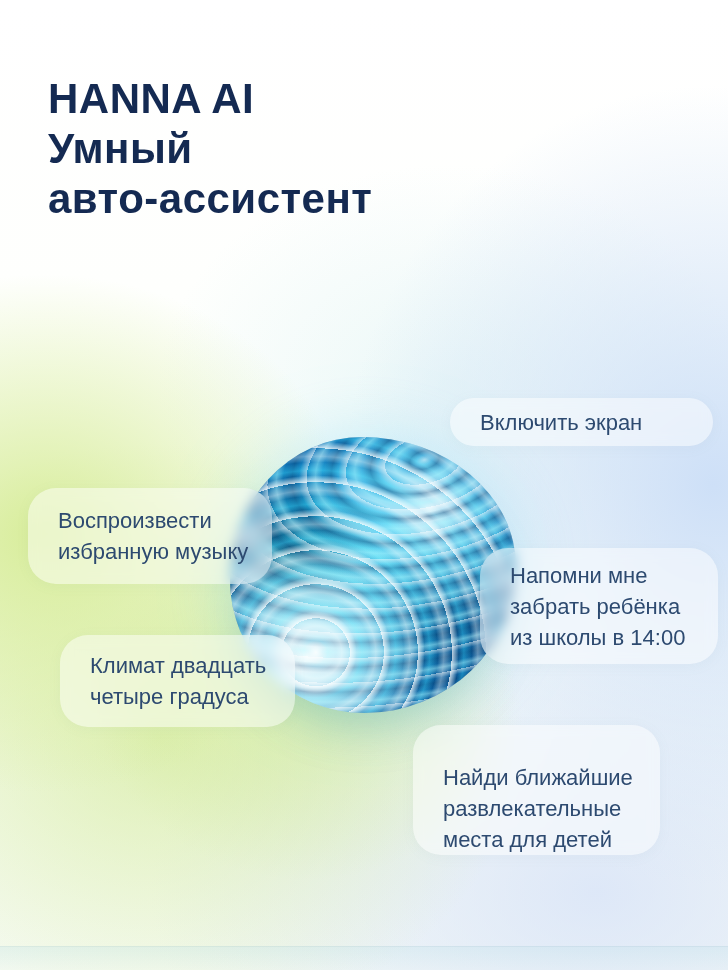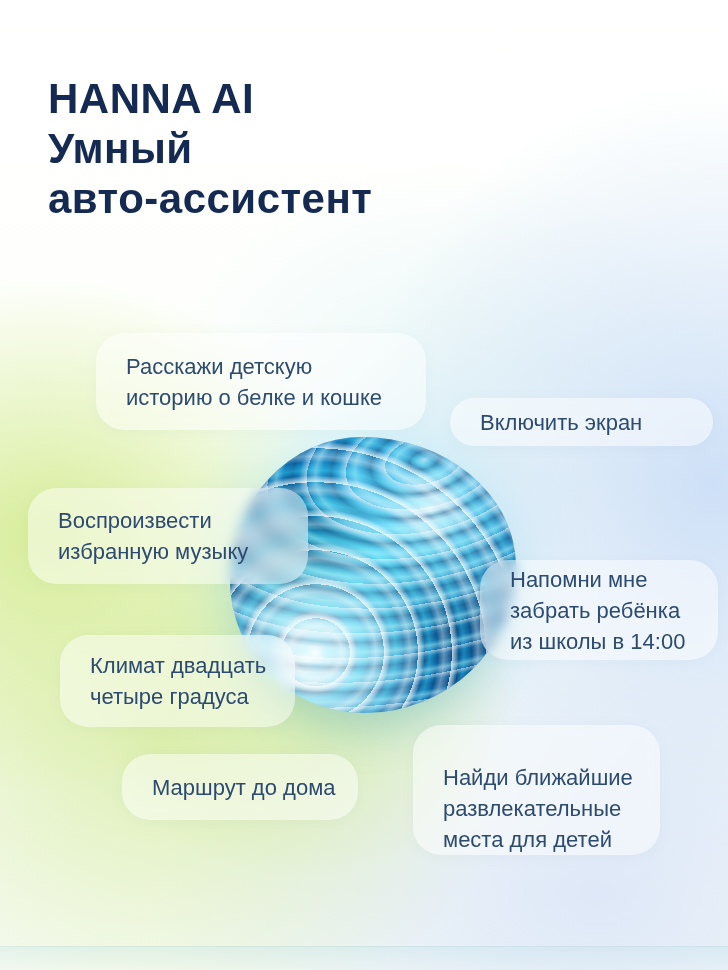--- a/index.html
+++ b/index.html
@@ -87,43 +87,39 @@
     font-size:22px;
     line-height:31px;
   }
   .bubble span{
     display:block;
     padding-left:30px;padding-right:16px;
     white-space:pre-line;
   }
   .b1{left:96px;  top:333px; width:330px; height:97px;}
   .b2{left:450px; top:398px; width:263px; height:48px;}
-  .b3{left:28px;  top:488px; width:280px; height:96px;}
-  .b4{left:480px; top:560px; width:238px; height:100px;}
+  .b3{left:28px;  top:488px; width:244px; height:96px;}
+  .b4{left:480px; top:548px; width:238px; height:116px;}
   .b5{left:60px;  top:635px; width:235px; height:92px;}
   .b6{left:122px; top:754px; width:236px; height:66px;}
   .b7{left:413px; top:725px; width:247px; height:130px;align-items:flex-end;}
 </style>
 </head>
 <body>
 
 <div class="stage">
 
   <div class="title">
     <div>HANNA AI</div>
     <div>Умный</div>
     <div>авто-ассистент</div>
   </div>
 
   <div class="orb"></div>
 
-  <div class="bubble b1">
-    <span>Расскажи детскую
-историю о белке и кошке</span>
-  </div>
 
   <div class="bubble b2">
     <span>Включить экран</span>
   </div>
 
   <div class="bubble b3">
     <span>Воспроизвести
 избранную музыку</span>
   </div>
 
@@ -131,23 +127,20 @@
     <span>Напомни мне
 забрать ребёнка
 из школы в 14:00</span>
   </div>
 
   <div class="bubble b5">
     <span>Климат двадцать
 четыре градуса</span>
   </div>
 
-  <div class="bubble b6">
-    <span>Маршрут до дома</span>
-  </div>
 
   <div class="bubble b7">
     <span>Найди ближайшие
 развлекательные
 места для детей</span>
   </div>
 
   <div class="floor-line"></div>
   <div class="floor-tint"></div>
 

